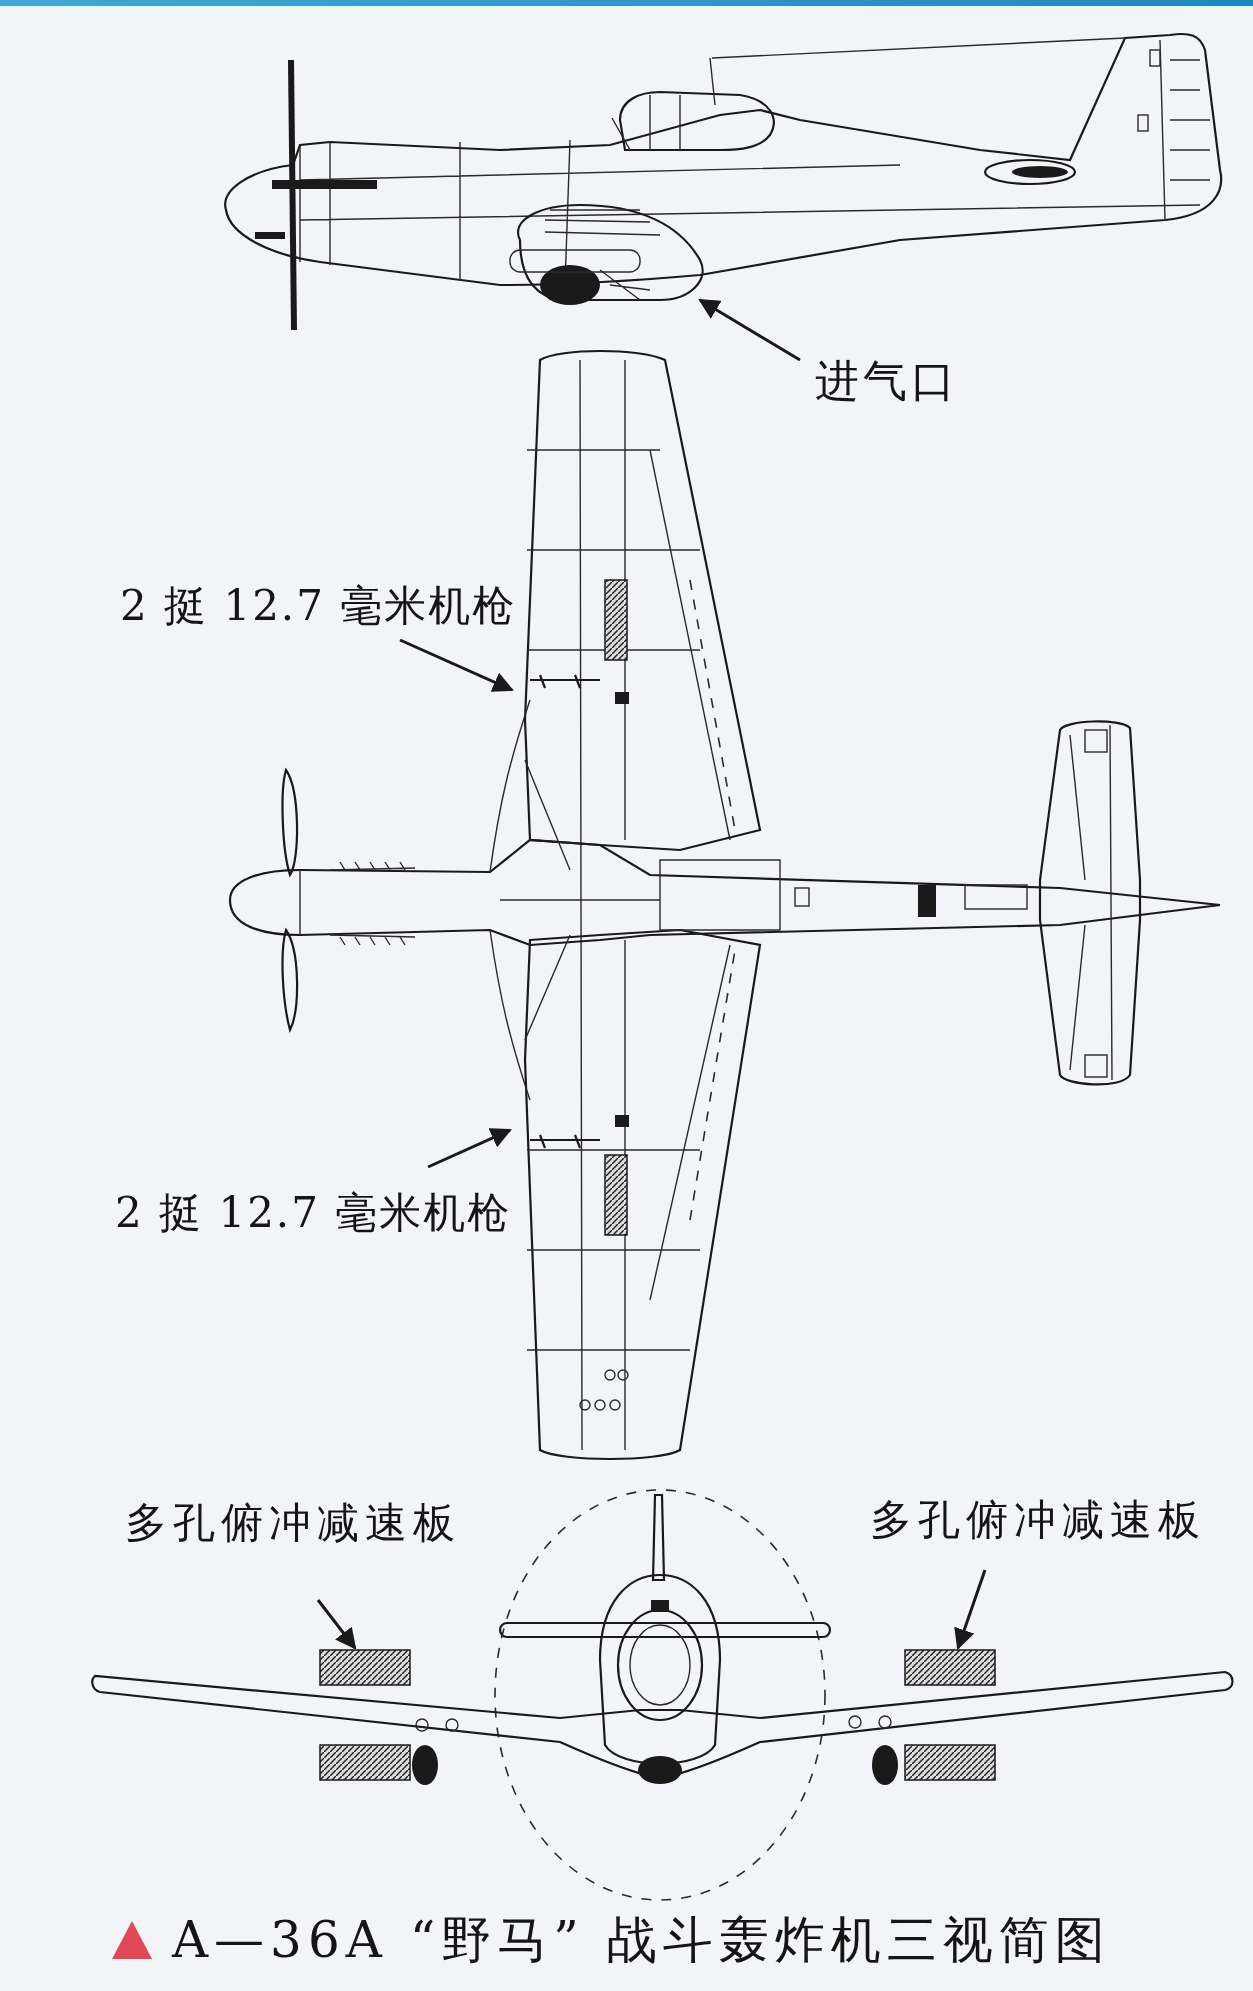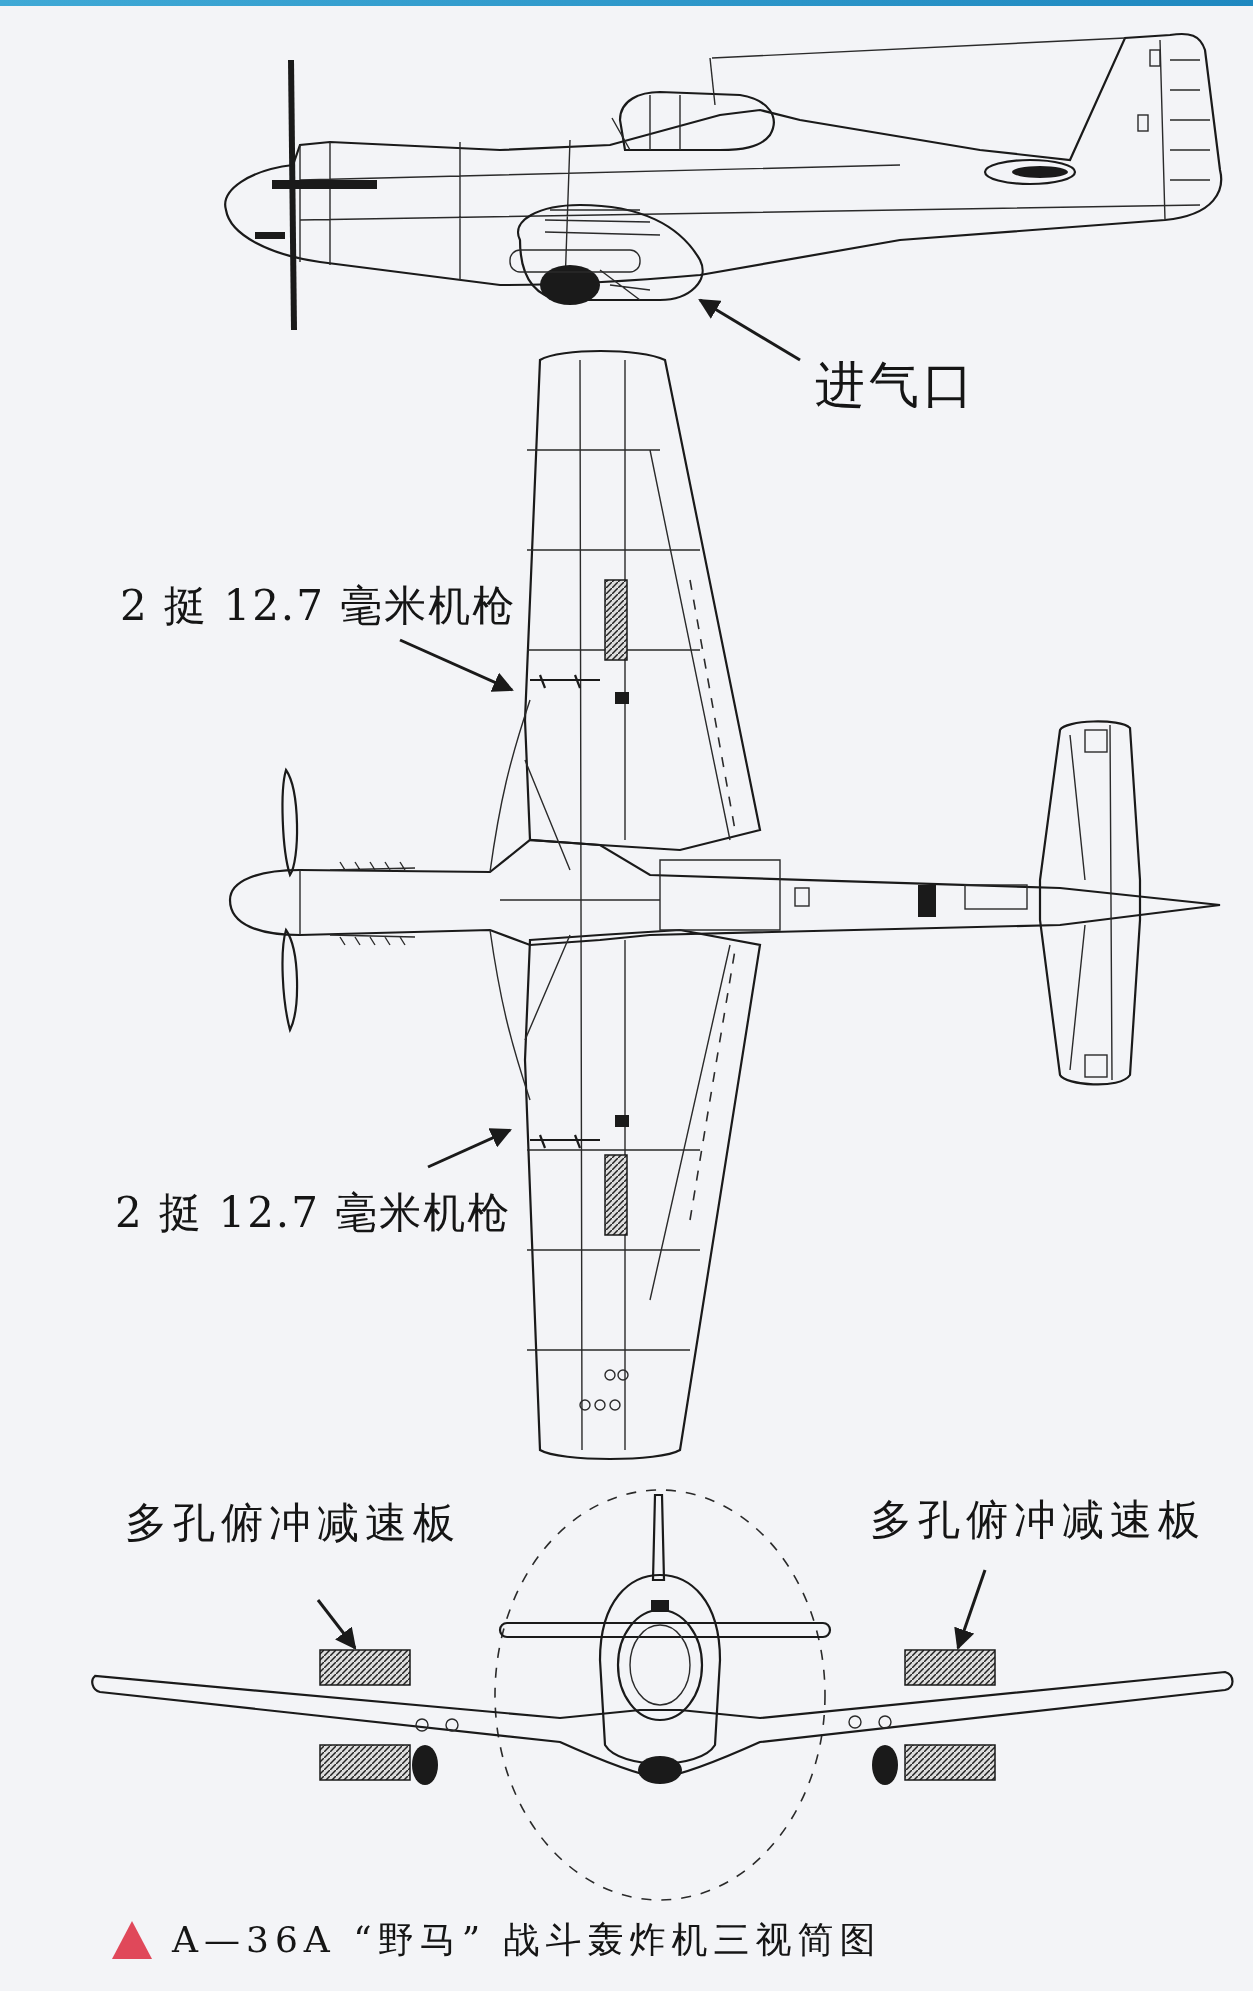--- a/index.html
+++ b/index.html
@@ -8,31 +8,31 @@
     background:#f3f4f7;
     font-family:"DejaVu Serif", "Liberation Serif", serif;
   }
   .topbar { position:absolute; left:0; top:0; width:1253px; height:6px; background:linear-gradient(90deg,#3fa9d6,#1e88c0); }
   .sheet { position:absolute; left:0; top:0; width:1253px; height:1991px; }
   .label {
     position:absolute; color:#151515; white-space:nowrap;
     font-family:"DejaVu Serif", "Liberation Serif", serif;
     letter-spacing:4px;
   }
-  .lbl-intake { left:815px; top:352px; font-size:50px; }
+  .lbl-intake { left:815px; top:352px; font-size:44px; }
   .lbl-gun-top { left:120px; top:578px; font-size:42px; letter-spacing:2px; }
   .lbl-gun-bot { left:115px; top:1185px; font-size:42px; letter-spacing:2px; }
   .lbl-brake-l { left:125px; top:1495px; font-size:42px; letter-spacing:6px; }
   .lbl-brake-r { left:870px; top:1492px; font-size:42px; letter-spacing:6px; }
   .caption {
     position:absolute; left:112px; top:1905px; height:70px;
     display:flex; align-items:center; gap:14px;
   }
   .tri { width:0; height:0; border-left:20px solid transparent; border-right:20px solid transparent; border-bottom:38px solid #e0485a; margin-right:6px; }
-  .caption-text { font-size:36px; color:#151515; letter-spacing:6px; font-family:"DejaVu Serif","Liberation Serif",serif; }
+  .caption-text { font-size:50px; color:#151515; letter-spacing:6px; font-family:"DejaVu Serif","Liberation Serif",serif; }
   svg { position:absolute; left:0; top:0; }
   .ln { fill:none; stroke:#1a1a1a; stroke-width:2.2; }
   .thin { fill:none; stroke:#2a2a2a; stroke-width:1.4; }
   .dash { fill:none; stroke:#2a2a2a; stroke-width:1.6; stroke-dasharray:10 10; }
   .solid { fill:#1a1a1a; }
   .hatch { fill:url(#hatch); stroke:#1a1a1a; stroke-width:1.5; }
 </style>
 </head>
 <body>
 

